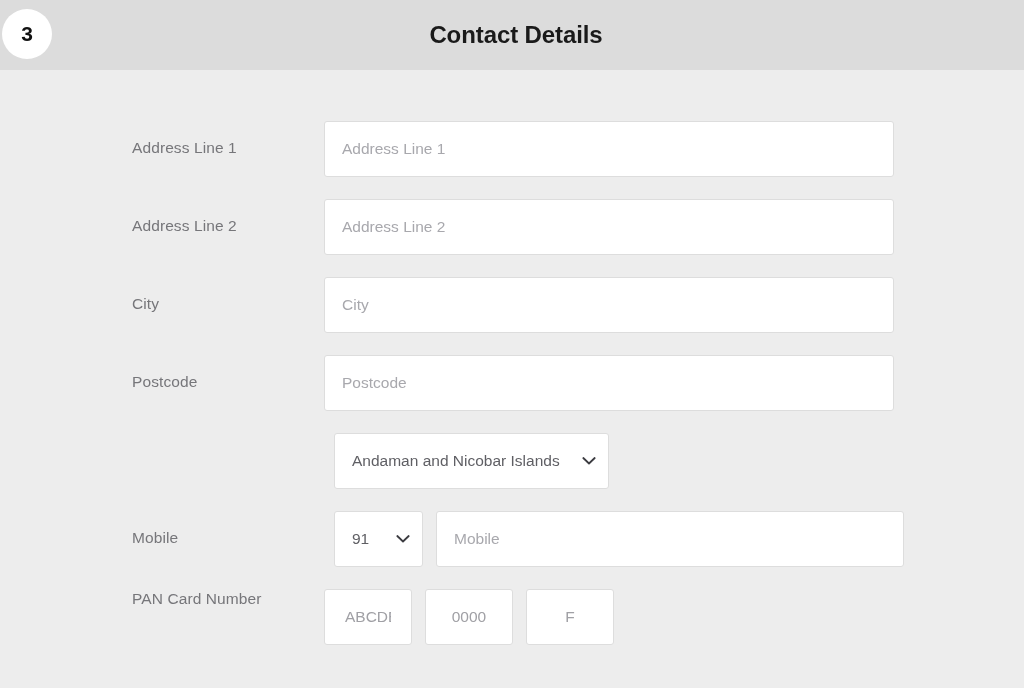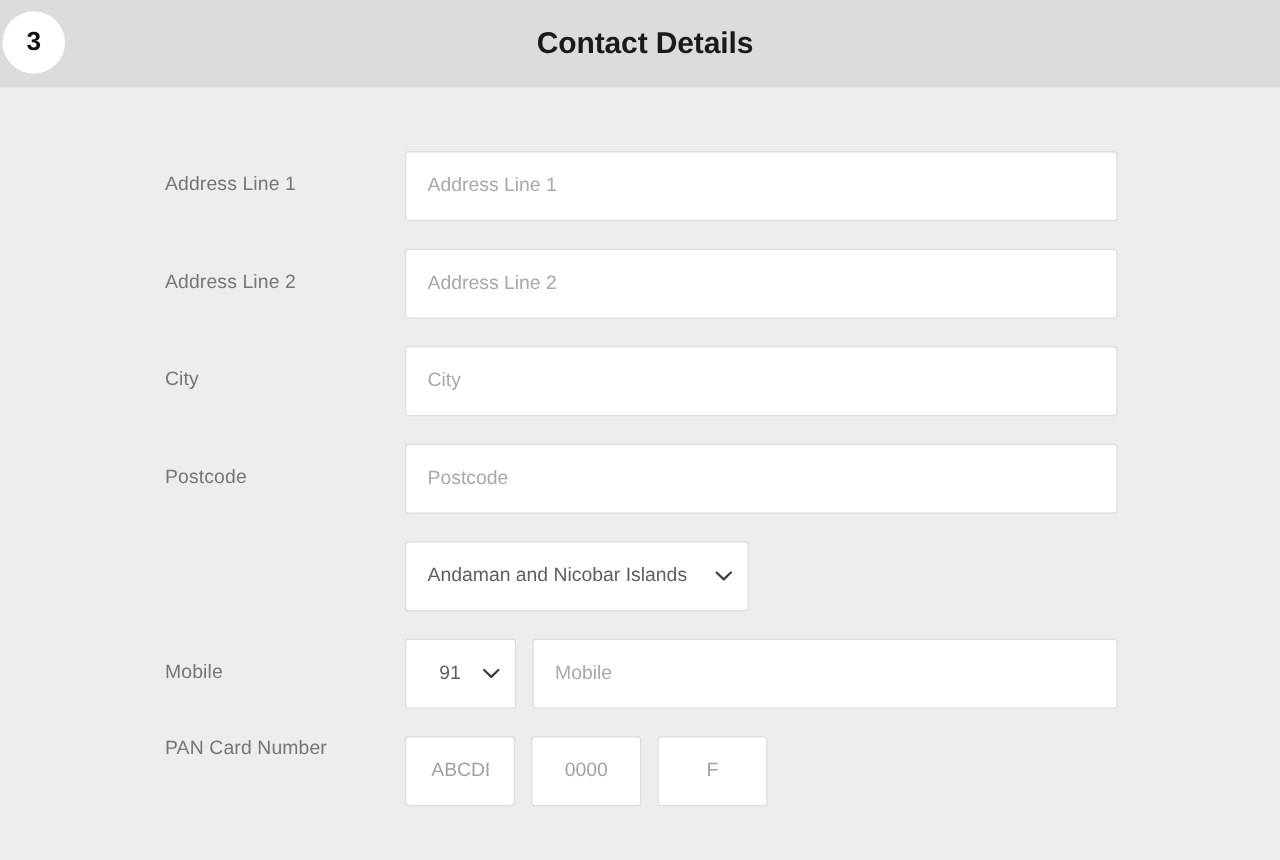--- a/index.html
+++ b/index.html
@@ -99,39 +99,40 @@
 
   .field-wide { width: 570px; }
   .field-mobile { width: 468px; }
   .field-pan { width: 88px; padding: 0 20px; justify-content: center; text-align: center; }
   .field-pan::placeholder { color: #a0a0a5; text-align: center; }
 
   
   .select-wrap {
     position: relative;
     display: inline-flex;
+    margin-left: 10px;
   }
   .select {
     box-sizing: border-box;
     height: 56px;
     background: #ffffff;
     border: 1px solid #dddddd;
     border-radius: 3px;
     font-family: "Liberation Sans", sans-serif;
     font-size: 15.5px;
     color: #5f5f64;
     padding: 0 34px 0 17px;
     outline: none;
     display: flex;
     align-items: center;
     cursor: pointer;
     white-space: nowrap;
   }
   .select-state { width: 275px; }
-  .select-code { width: 89px; justify-content: center; }
+  .select-code { width: 89px; }
 
   .chevron {
     position: absolute;
     right: 13px;
     top: 50%;
     transform: translateY(-50%);
     pointer-events: none;
     display: block;
     line-height: 0;
   }

